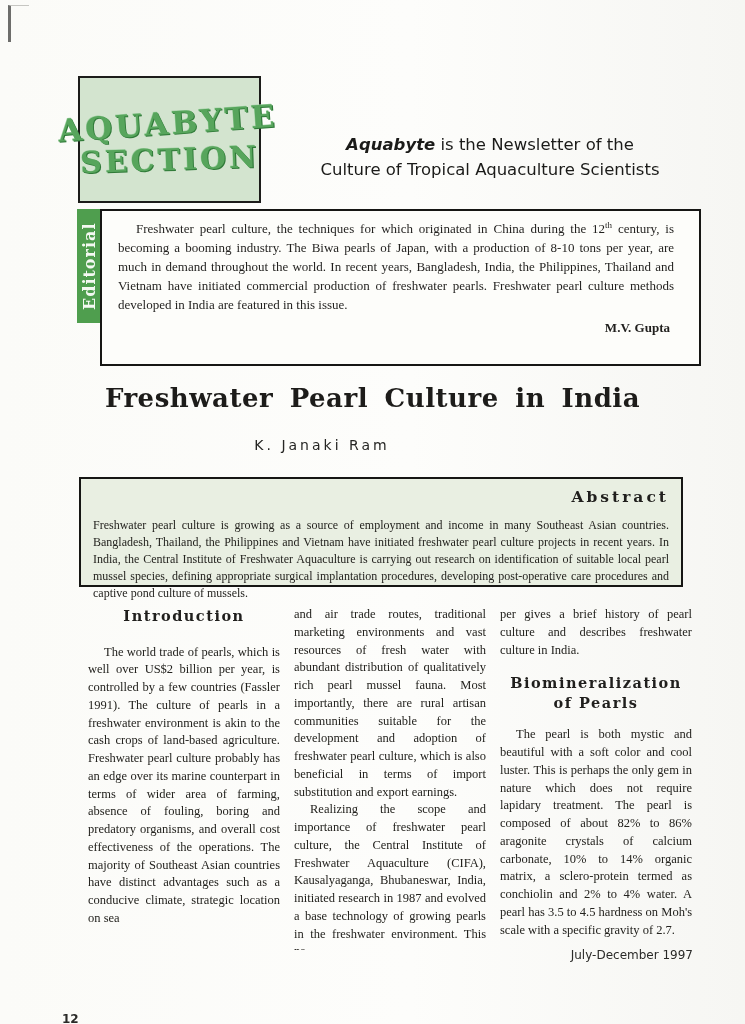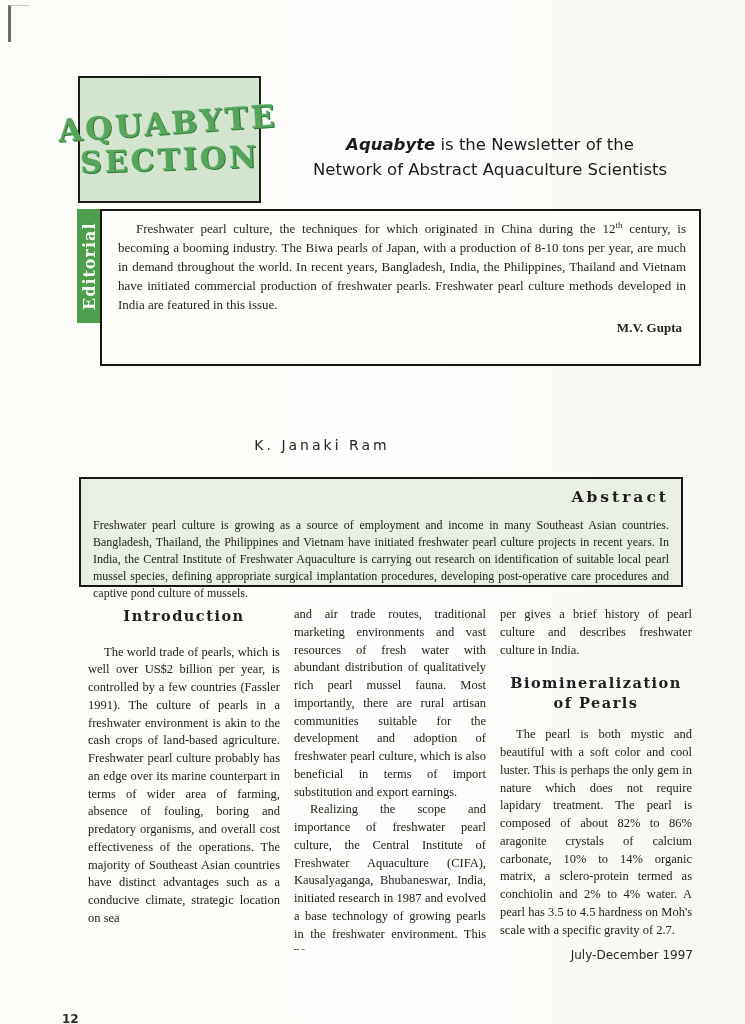--- a/index.html
+++ b/index.html
@@ -50,21 +50,21 @@
     background:var(--tab-green,#4f9e4e);
     display:flex;align-items:center;justify-content:center;
     writing-mode:vertical-rl;transform:rotate(180deg);
     color:#f4f9f2;font-family:"DejaVu Serif",serif;
     font-size:16px;letter-spacing:1px;font-weight:bold;
   }
   .editorial-box{
     position:absolute;left:100px;top:209px;width:601px;height:157px;
     border:2px solid #161614;background:#fdfdfa;
     box-sizing:border-box;
-    padding:8px 13px 4px 16px;
+    padding:8px 25px 4px 16px;
     font-size:13px;line-height:1.47;text-align:justify;
   }
   .editorial-box p{margin:0;text-indent:18px;}
   .editorial-signature{
     text-align:right;font-weight:bold;
     font-size:13px;margin-top:3px;padding-right:4px;
   }
   sup{font-size:9px;line-height:0;}
   
   .article-title{
@@ -129,30 +129,31 @@
 
   <div class="corner-mark"></div>
 
   <div class="logo-box">
     <div class="logo-line logo-line1">AQUABYTE</div>
     <div class="logo-line logo-line2">SECTION</div>
   </div>
 
   <div class="tagline">
     <span class="brand">Aquabyte</span><span> is the Newsletter of the</span><br>
-    <span>Network of Abstract Aquaculture Scientists</span>
+    <span>Culture of Tropical Aquaculture Scientists</span>
   </div>
 
   <div class="editorial-tab">Editorial</div>
 
   <div class="editorial-box">
     <p><span>Freshwater pearl culture, the techniques for which originated in China during the 12</span><sup>th</sup><span> century, is becoming a booming industry. The Biwa pearls of Japan, with a production of 8-10 tons per year, are much in demand throughout the world. In recent years, Bangladesh, India, the Philippines, Thailand and Vietnam have initiated commercial production of freshwater pearls. Freshwater pearl culture methods developed in India are featured in this issue.</span></p>
     <div class="editorial-signature">M.V. Gupta</div>
   </div>
 
+  <h1 class="article-title" style="margin:0;">Freshwater Pearl Culture in India</h1>
   <div class="article-author">K. Janaki Ram</div>
 
   <div class="abstract-box">
     <div class="abstract-heading">Abstract</div>
     <div class="abstract-body">Freshwater pearl culture is growing as a source of employment and income in many Southeast Asian countries. Bangladesh, Thailand, the Philippines and Vietnam have initiated freshwater pearl culture projects in recent years. In India, the Central Institute of Freshwater Aquaculture is carrying out research on identification of suitable local pearl mussel species, defining appropriate surgical implantation procedures, developing post-operative care procedures and captive pond culture of mussels.</div>
   </div>
 
   <div class="columns">
     <div class="col">
       <div class="col-heading">Introduction</div>

